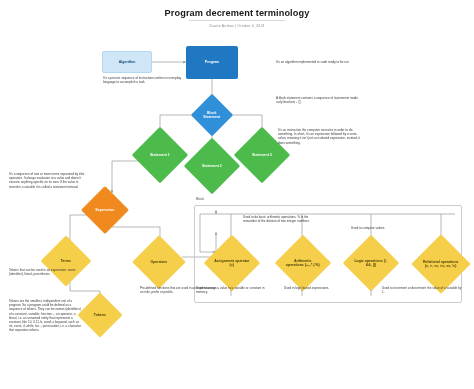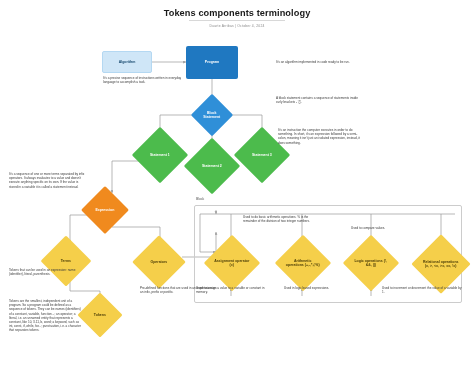--- a/index.html
+++ b/index.html
@@ -36,21 +36,21 @@
 
   .block-group{position:absolute;border:1px solid #cccccc;border-radius:2px;background:transparent;}
   .block-label{position:absolute;font-size:3.4px;color:#555;}
 </style>
 </head>
 <body>
 
 <div id="canvas">
 
   <div class="hdr">
-    <div class="title">Tokens components terminology</div>
+    <div class="title">Program decrement terminology</div>
     <div class="rule"></div>
     <div class="sub">Duarte Arribas  |  October 4, 2024</div>
   </div>
 
   <svg class="lines" viewBox="0 0 474 389">
     <defs>
       <marker id="ar" markerWidth="5" markerHeight="5" refX="4" refY="2" orient="auto">
         <path d="M0,0 L4,2 L0,4 z" fill="#9a9a9a"></path>
       </marker>
     </defs>

